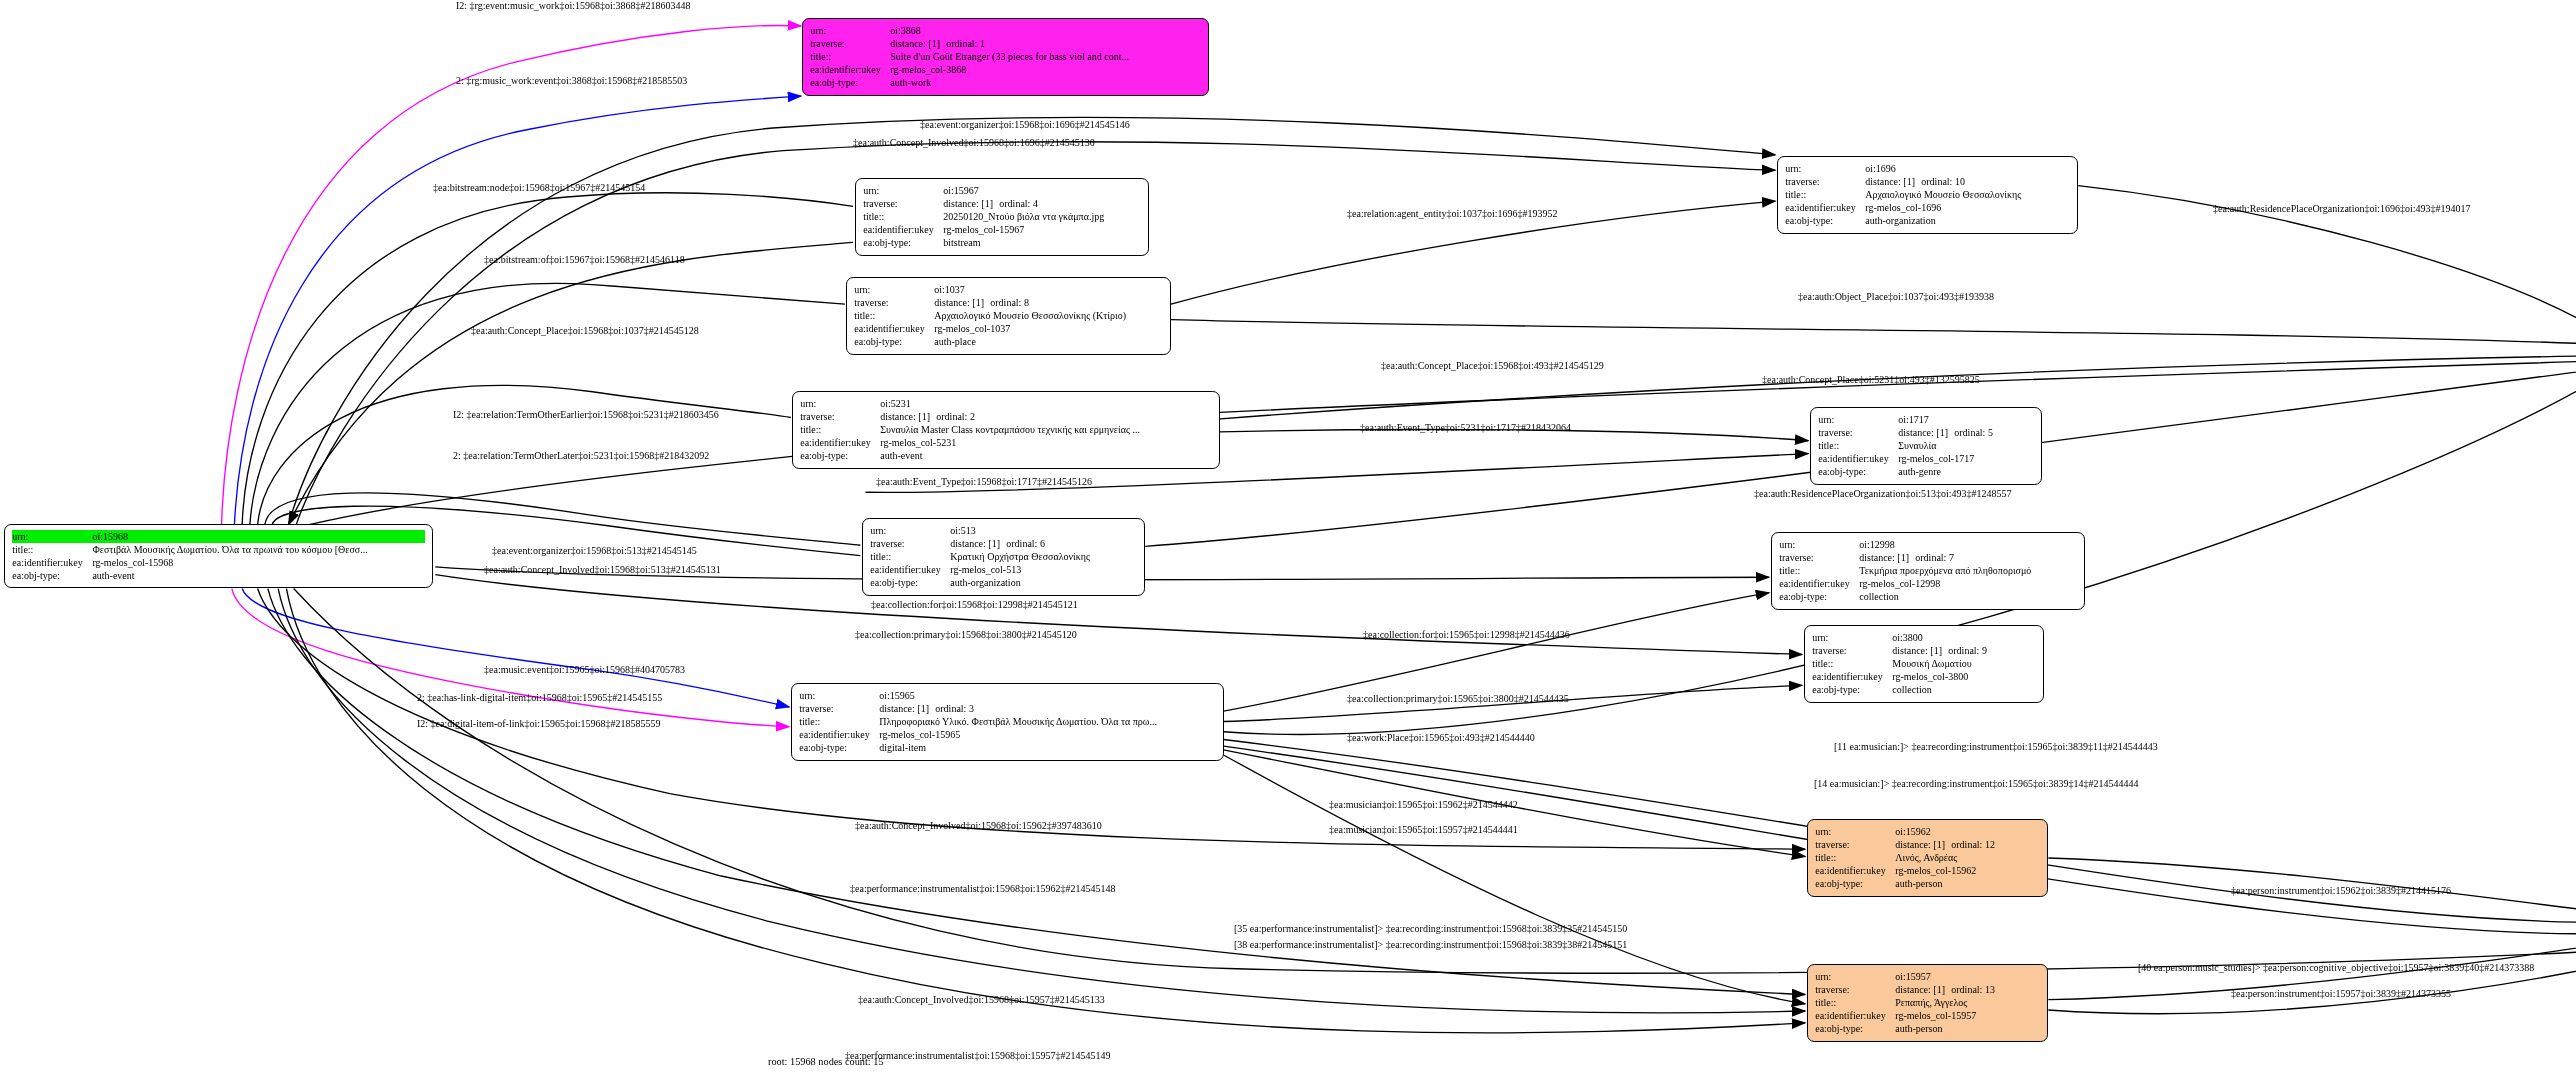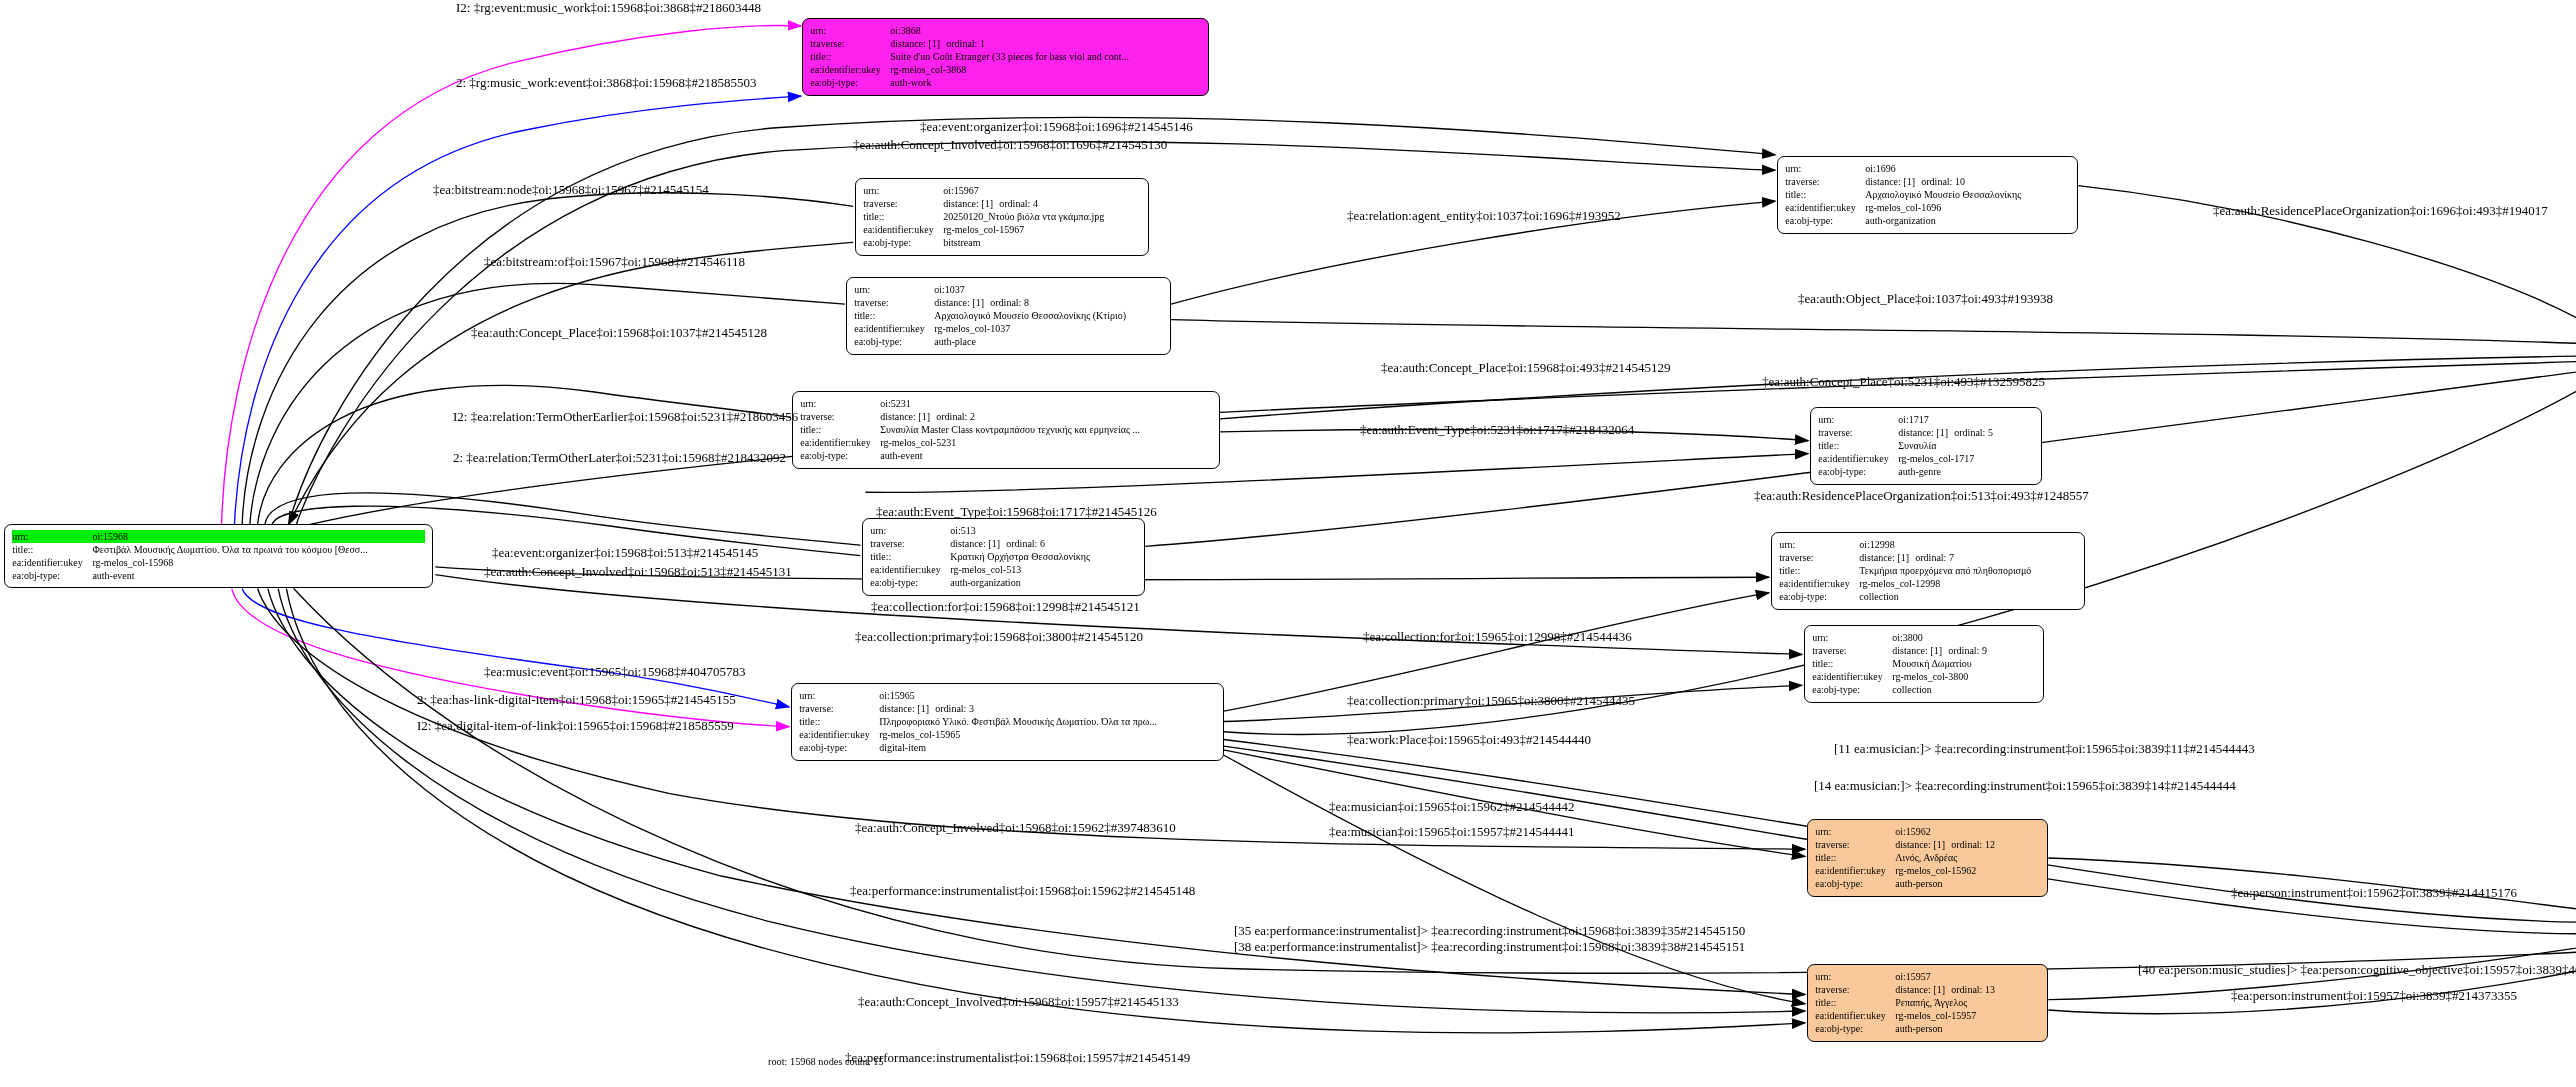--- a/index.html
+++ b/index.html
@@ -56,21 +56,21 @@
     text-overflow: clip;
   }
   .node-val .dist { display: inline-block; width: 56px; }
   .node.green .node-row.hl .node-key,
   .node.green .node-row.hl .node-val {
     background: #00ee00;
   }
   .node.green .node-row.hl .node-key { width: 77px; }
   .edge-label {
     position: absolute;
-    font-size: 13px;
+    font-size: 10px;
     color: #000000;
     white-space: nowrap;
     line-height: 1;
     background: transparent;
   }
   .footer-label {
     position: absolute;
     font-size: 10.3px;
     color: #000000;
     white-space: nowrap;
@@ -447,21 +447,21 @@
       <div class="edge-label" style="left: 1347px; top: 209px;">‡ea:relation:agent_entity‡oi:1037‡oi:1696‡#193952</div>
       <div class="edge-label" style="left: 2213px; top: 204px;">‡ea:auth:ResidencePlaceOrganization‡oi:1696‡oi:493‡#194017</div>
       <div class="edge-label" style="left: 484px; top: 255px;">‡ea:bitstream:of‡oi:15967‡oi:15968‡#214546118</div>
       <div class="edge-label" style="left: 471px; top: 326px;">‡ea:auth:Concept_Place‡oi:15968‡oi:1037‡#214545128</div>
       <div class="edge-label" style="left: 1798px; top: 292px;">‡ea:auth:Object_Place‡oi:1037‡oi:493‡#193938</div>
       <div class="edge-label" style="left: 1381px; top: 361px;">‡ea:auth:Concept_Place‡oi:15968‡oi:493‡#214545129</div>
       <div class="edge-label" style="left: 1762px; top: 375px;">‡ea:auth:Concept_Place‡oi:5231‡oi:493‡#132595825</div>
       <div class="edge-label" style="left: 453px; top: 410px;">I2: ‡ea:relation:TermOtherEarlier‡oi:15968‡oi:5231‡#218603456</div>
       <div class="edge-label" style="left: 453px; top: 451px;">2: ‡ea:relation:TermOtherLater‡oi:5231‡oi:15968‡#218432092</div>
       <div class="edge-label" style="left: 1360px; top: 423px;">‡ea:auth:Event_Type‡oi:5231‡oi:1717‡#218432064</div>
-      <div class="edge-label" style="left: 876px; top: 477px; margin-top: 28px;">‡ea:auth:Event_Type‡oi:15968‡oi:1717‡#214545126</div>
+      <div class="edge-label" style="left: 876px; top: 477px;">‡ea:auth:Event_Type‡oi:15968‡oi:1717‡#214545126</div>
       <div class="edge-label" style="left: 1754px; top: 489px;">‡ea:auth:ResidencePlaceOrganization‡oi:513‡oi:493‡#1248557</div>
       <div class="edge-label" style="left: 492px; top: 546px;">‡ea:event:organizer‡oi:15968‡oi:513‡#214545145</div>
       <div class="edge-label" style="left: 484px; top: 565px;">‡ea:auth:Concept_Involved‡oi:15968‡oi:513‡#214545131</div>
       <div class="edge-label" style="left: 871px; top: 600px;">‡ea:collection:for‡oi:15968‡oi:12998‡#214545121</div>
       <div class="edge-label" style="left: 855px; top: 630px;">‡ea:collection:primary‡oi:15968‡oi:3800‡#214545120</div>
       <div class="edge-label" style="left: 1363px; top: 630px;">‡ea:collection:for‡oi:15965‡oi:12998‡#214544436</div>
       <div class="edge-label" style="left: 484px; top: 665px;">‡ea:music:event‡oi:15965‡oi:15968‡#404705783</div>
       <div class="edge-label" style="left: 417px; top: 693px;">2: ‡ea:has-link-digital-item‡oi:15968‡oi:15965‡#214545155</div>
       <div class="edge-label" style="left: 417px; top: 719px;">I2: ‡ea:digital-item-of-link‡oi:15965‡oi:15968‡#218585559</div>
       <div class="edge-label" style="left: 1347px; top: 694px;">‡ea:collection:primary‡oi:15965‡oi:3800‡#214544435</div>

